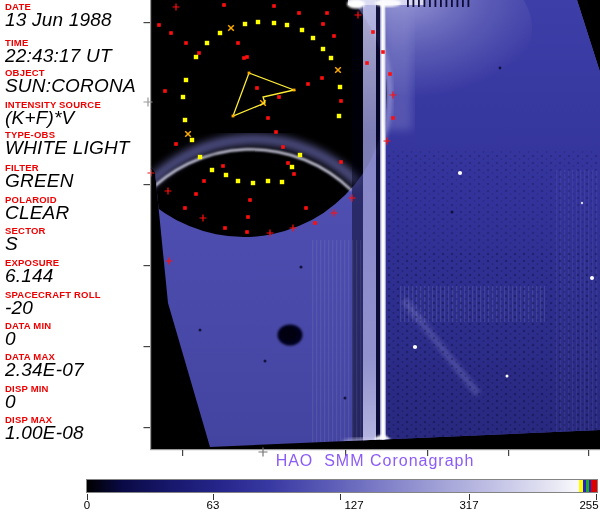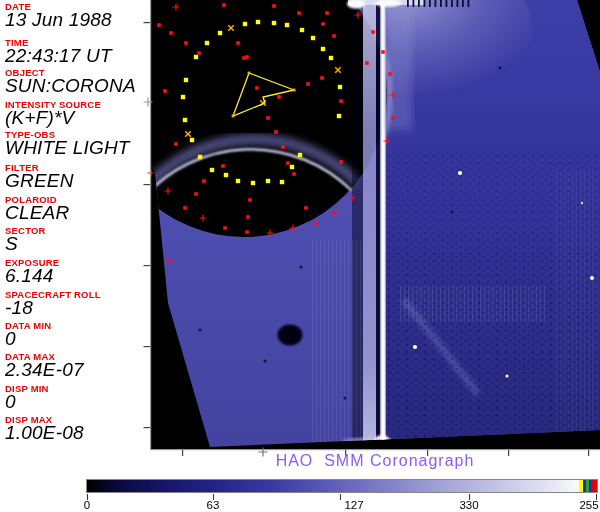--- a/index.html
+++ b/index.html
@@ -291,21 +291,21 @@
     <div class="entry" style="top:226px">
         <div class="lbl">SECTOR</div>
         <div class="val">S</div>
       </div>
     <div class="entry" style="top:258px">
         <div class="lbl">EXPOSURE</div>
         <div class="val">6.144</div>
       </div>
     <div class="entry" style="top:290px">
         <div class="lbl">SPACECRAFT ROLL</div>
-        <div class="val">-18</div>
+        <div class="val">-20</div>
       </div>
     <div class="entry" style="top:321px">
         <div class="lbl">DATA MIN</div>
         <div class="val">0</div>
       </div>
     <div class="entry" style="top:352px">
         <div class="lbl">DATA MAX</div>
         <div class="val">2.34E-07</div>
       </div>
     <div class="entry" style="top:384px">
@@ -328,16 +328,16 @@
       <div class="stripe" style="left: 504px; width: 6px; background: rgb(221, 0, 0);"></div>
     </div>
   <div class="cbtick" style="left:87px"></div>
   <div class="cbtick" style="left:213px"></div>
   <div class="cbtick" style="left:340px"></div>
   <div class="cbtick" style="left:469px"></div>
   <div class="cbtick" style="left:596px"></div>
   <div class="cblabel" style="left:87px">0</div>
   <div class="cblabel" style="left:213px">63</div>
   <div class="cblabel" style="left:354px">127</div>
-  <div class="cblabel" style="left:469px">330</div>
+  <div class="cblabel" style="left:469px">317</div>
   <div class="cblabel" style="left:589px">255</div>
 
 </div>
 
 </body></html>

